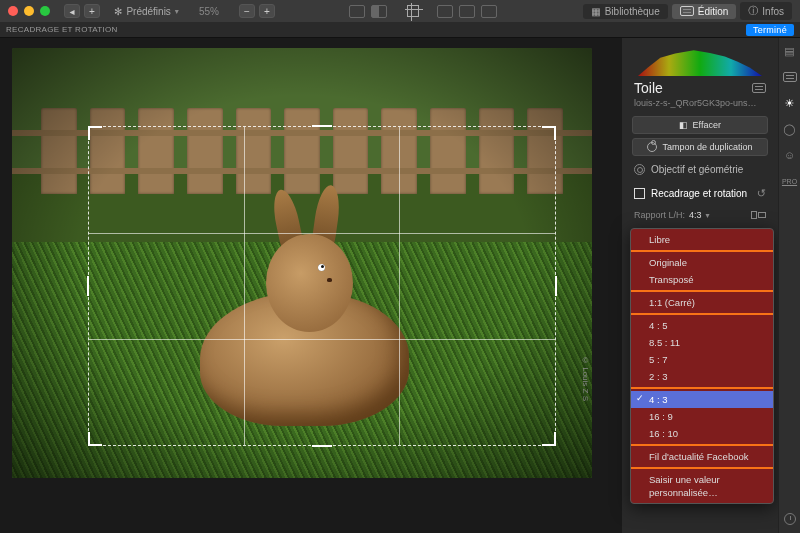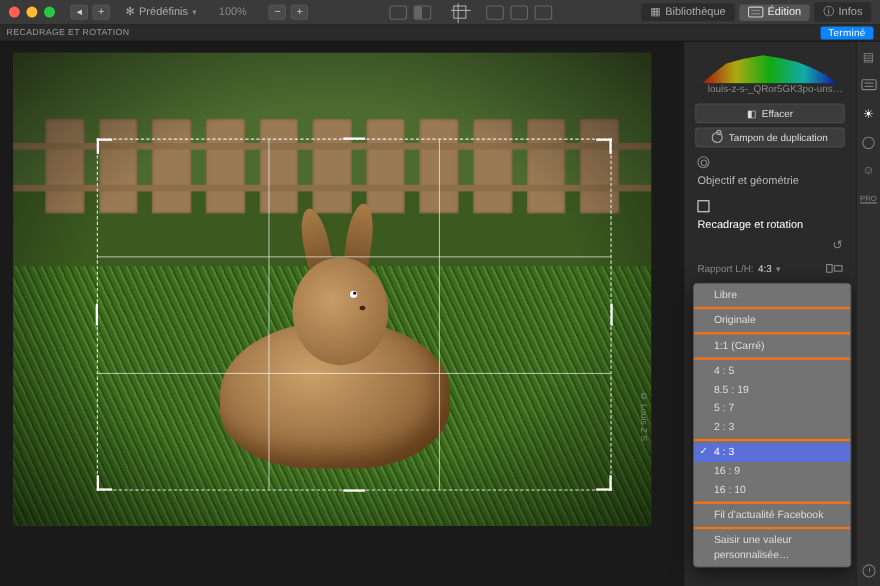--- a/index.html
+++ b/index.html
@@ -59,35 +59,35 @@
   .panel { width: 178px; background: #2a2a2a; display: flex; font-size: 10px; position: relative; }
   .panel-main { flex: 1; display: flex; flex-direction: column; }
   .histo { height: 38px; display:flex; align-items:flex-end; justify-content:center; padding: 2px 16px 0; }
   .histo .graph { width:100%; height:28px; background:
      linear-gradient(to right, rgba(255,0,0,0.6), rgba(255,255,0,0.6), rgba(0,255,0,0.6), rgba(0,255,255,0.6), rgba(0,0,255,0.6));
      clip-path: polygon(0 100%, 8% 70%, 18% 35%, 30% 20%, 45% 8%, 58% 18%, 70% 30%, 80% 48%, 90% 70%, 100% 100%); }
   .panel h2 { font-size: 14px; font-weight: 500; color:#eee; padding: 4px 12px 2px; display:flex; justify-content:space-between; align-items:center; }
   .slider-ic { width:14px; height:10px; border:1px solid #888; border-radius:2px; position:relative; }
   .slider-ic::before,.slider-ic::after{content:"";position:absolute;left:2px;right:2px;height:1px;background:#888}
   .slider-ic::before{top:2px}.slider-ic::after{bottom:2px}
-  .fname { padding: 0 12px 6px; color:#888; font-size:9px; white-space:nowrap; overflow:hidden;text-align:right; }
+  .fname { padding: 0 12px 6px; color:#888; font-size:9px; white-space:nowrap; overflow:hidden; }
   .panel-btn { margin: 2px 10px; background:#3c3c3c; border:1px solid #4a4a4a; border-radius:3px; padding:3px 0; text-align:center; font-size:9px; color:#ddd; display:flex; align-items:center; justify-content:center; gap:5px; }
-  .panel-row { padding: 6px 12px; display:flex; gap:6px; color:#bbb;flex-direction:column; }
+  .panel-row { padding: 6px 12px; display:flex; align-items:center; gap:6px; color:#bbb; }
   .panel-row.header { color:#fff; }
   .panel-row .ic { width:11px; height:11px; display:inline-flex; align-items:center; justify-content:center; }
   .reset-ic { margin-left:auto; color:#888; font-size:11px; }
   .ratio-row { padding: 4px 12px 6px; display:flex; align-items:center; gap:4px; color:#888; font-size:9px; }
   .ratio-val { color:#ddd; font-size:9px; }
   .chev { font-size:8px; color:#888; }
   .orient-ic { margin-left:auto; display:flex; gap:1px; }
   .orient-ic span { width:6px; height:8px; border:1px solid #888; }
   .orient-ic span:last-child { width:8px; height:6px; align-self:center; }
 
   
-  .dropdown { margin: 2px 4px 4px 8px; background:#737373; border:1px solid #555; border-radius:4px; overflow:hidden; box-shadow: 0 4px 18px rgba(0,0,0,0.6); }
+  .dropdown { margin: 2px 4px 4px 8px; background:#7f1d1d; border:1px solid #555; border-radius:4px; overflow:hidden; box-shadow: 0 4px 18px rgba(0,0,0,0.6); }
   .dropdown .grp { border-top:2px solid #f97316; padding:2px 0; }
   .dropdown .grp:first-child { border-top:none; }
   .dropdown .opt { padding:2px 8px 2px 18px; font-size:9.5px; color:#ddd; position:relative; line-height:13px; }
   .dropdown .opt.sel { background:#5a6fd8; color:#fff; }
   .dropdown .opt .chk { position:absolute; left:5px; top:1px; font-size:9px; }
 
   .toolstrip { width: 22px; background:#2f2f2f; display:flex; flex-direction:column; align-items:center; padding-top:6px; gap:12px; border-left:1px solid #222; }
   .toolstrip .tool { width:14px; height:14px; color:#888; display:flex; align-items:center; justify-content:center; font-size:11px; }
   .toolstrip .tool.active { color:#fff; }
   .toolstrip .pro { font-size:7px; color:#888; text-decoration:underline; }
@@ -116,21 +116,21 @@
   </div>
   <div class="title-seg">
     <span class="small-btn">◂</span>
     <span class="small-btn">+</span>
   </div>
   <div class="title-seg">
     <span>✻</span>
     <span>Prédéfinis</span>
     <span class="chev">▾</span>
   </div>
-  <span class="pct">100%</span>
+  <span class="pct">55%</span>
   <div class="title-seg">
     <span class="small-btn">−</span>
     <span class="small-btn">+</span>
   </div>
 
   <div class="title-seg" style="margin-left:60px; gap:6px;">
     <span class="tb-icon"></span>
     <span class="tb-icon" style="background:linear-gradient(90deg,#666 50%,transparent 50%)"></span>
     <span style="width:8px"></span>
     <span class="crop-ic"></span>
@@ -205,20 +205,24 @@
       <div class="mid ml"></div>
       <div class="mid mr"></div>
     </div>
   </div>
 
   <div class="panel">
     <div class="panel-main">
       <div class="histo">
           <div class="graph"></div>
         </div>
+      <h2>
+        <span>Toile</span>
+        <span class="slider-ic"></span>
+      </h2>
       <div class="fname">louis-z-s-_QRor5GK3po-uns…</div>
 
       <div class="panel-btn">
         <span>◧</span>
         <span>Effacer</span>
       </div>
       <div class="panel-btn">
         <span class="stamp-ic"></span>
         <span>Tampon de duplication</span>
       </div>
@@ -241,27 +245,28 @@
             <span></span>
           </span>
       </div>
 
       <div class="dropdown" id="ratio-dd">
           <div class="grp">
             <div class="opt">Libre</div>
           </div>
           <div class="grp">
             <div class="opt">Originale</div>
+            <div class="opt">Transposé</div>
           </div>
           <div class="grp">
             <div class="opt">1:1 (Carré)</div>
           </div>
           <div class="grp">
             <div class="opt">4 : 5</div>
-            <div class="opt">8.5 : 19</div>
+            <div class="opt">8.5 : 11</div>
             <div class="opt">5 : 7</div>
             <div class="opt">2 : 3</div>
           </div>
           <div class="grp">
             <div class="opt sel"><span class="chk">✓</span>4 : 3</div>
             <div class="opt">16 : 9</div>
             <div class="opt">16 : 10</div>
           </div>
           <div class="grp">
             <div class="opt">Fil d'actualité Facebook</div>

